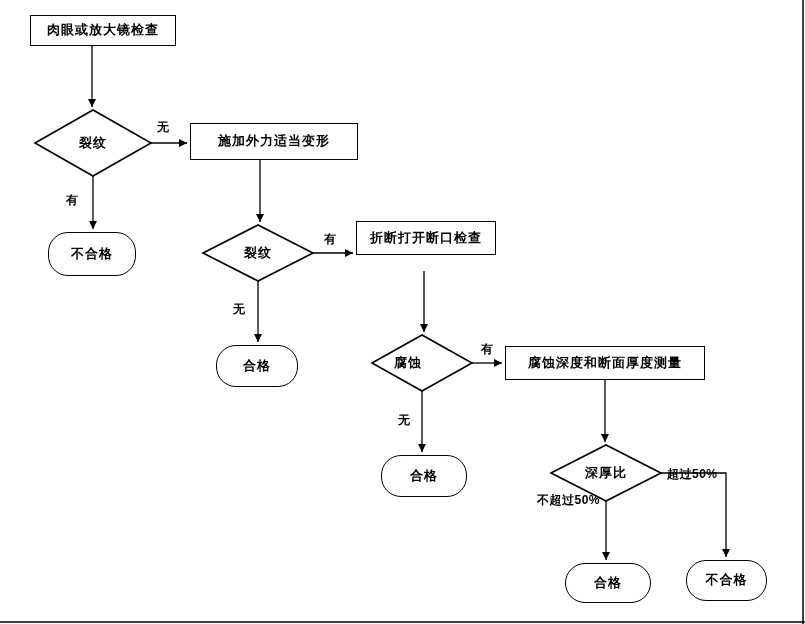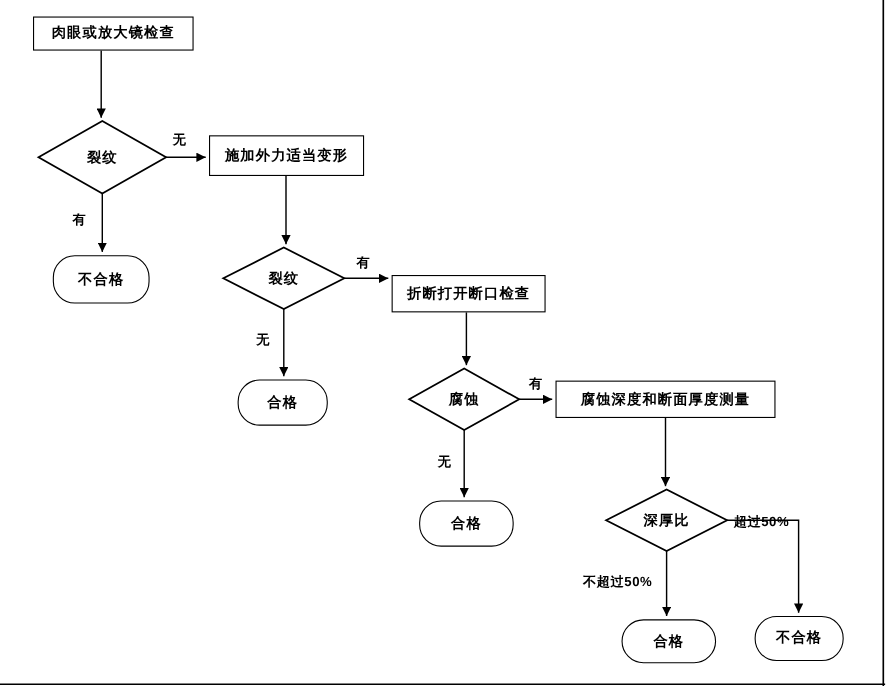--- a/index.html
+++ b/index.html
@@ -76,37 +76,37 @@
     <polygon points="35,143 93,110 151,143 93,176" fill="#fff" stroke="#000" stroke-width="1.6"></polygon>
     <polygon points="203,253 258,225 313,253 258,281" fill="#fff" stroke="#000" stroke-width="1.6"></polygon>
     <polygon points="372,363 422,335 472,363 422,391" fill="#fff" stroke="#000" stroke-width="1.6"></polygon>
     <polygon points="551,473 606,445 661,473 606,501" fill="#fff" stroke="#000" stroke-width="1.6"></polygon>
 
     <line x1="803" y1="0" x2="803" y2="624" stroke="#000" stroke-width="1.5"></line>
     <line x1="0" y1="622" x2="805" y2="622" stroke="#000" stroke-width="1.5"></line>
   </svg>
 
   <div class="node rect" style="left:30px;  top:15px;  width:146px; height:31px;">肉眼或放大镜检查</div>
-  <div class="node rect" style="left:190px; top:123px; width:141px; height:37px;">施加外力适当变形</div>
-  <div class="node rect" style="left:356px; top:250px; width:140px; height:34px;">折断打开断口检查</div>
+  <div class="node rect" style="left:190px; top:123px; width:168px; height:37px;">施加外力适当变形</div>
+  <div class="node rect" style="left:356px; top:221px; width:140px; height:34px;">折断打开断口检查</div>
   <div class="node rect" style="left:505px; top:346px; width:200px; height:34px;">腐蚀深度和断面厚度测量</div>
 
   <div class="node term" style="left:48px;  top:232px; width:88px; height:44px;">不合格</div>
   <div class="node term" style="left:216px; top:345px; width:82px; height:42px;">合格</div>
   <div class="node term" style="left:381px; top:455px; width:86px; height:42px;">合格</div>
   <div class="node term" style="left:565px; top:563px; width:86px; height:40px;">合格</div>
   <div class="node term" style="left:686px; top:560px; width:81px; height:41px;">不合格</div>
 
   <div class="dlabel" style="left:53px;  top:133px; width:80px; height:20px;">裂纹</div>
   <div class="dlabel" style="left:218px; top:243px; width:80px; height:20px;">裂纹</div>
-  <div class="dlabel" style="left:382px; top:353px; width:80px; height:20px;">腐蚀</div>
+  <div class="dlabel" style="left:368px; top:353px; width:80px; height:20px;">腐蚀</div>
   <div class="dlabel" style="left:566px; top:463px; width:80px; height:20px;text-align:center;">深厚比</div>
 
   <div class="elabel" style="left:157px; top:119px;">无</div>
   <div class="elabel" style="left:66px;  top:192px;">有</div>
   <div class="elabel" style="left:324px; top:231px;">有</div>
   <div class="elabel" style="left:233px; top:301px;">无</div>
   <div class="elabel" style="left:481px; top:341px;">有</div>
   <div class="elabel" style="left:398px; top:412px;">无</div>
   <div class="elabel" style="left:667px; top:446px;margin-top:20px;">超过50%</div>
-  <div class="elabel" style="left:530px; top:521px; width:70px; text-align:left;">不超过50%</div>
+  <div class="elabel" style="left:530px; top:492px; width:70px; text-align:right;">不超过50%</div>
 
 </div>
 
 </body></html>

